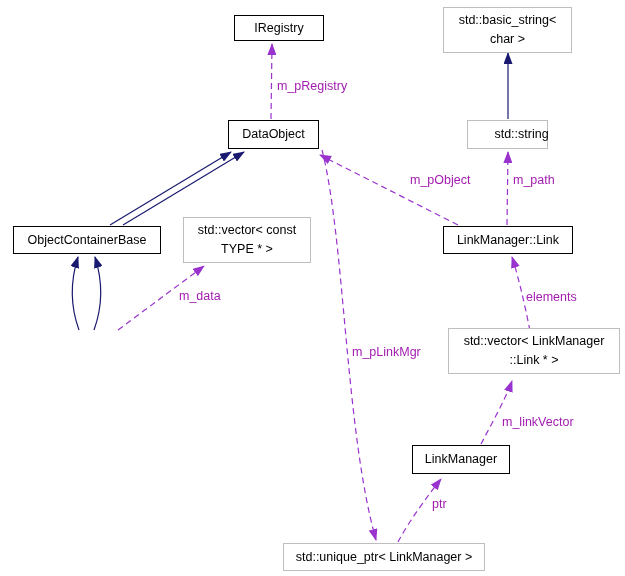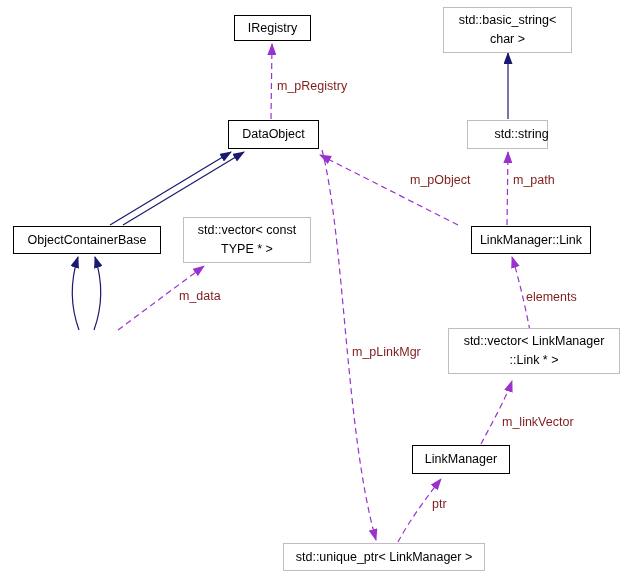--- a/index.html
+++ b/index.html
@@ -18,30 +18,30 @@
     border:1.5px solid var(--documented-border,#000);
     display:flex;flex-direction:column;
     align-items:center;justify-content:center;
     font-size:12.5px;line-height:19px;color:#000;
     text-align:center;white-space:nowrap;
   }
   .node.external{border:1px solid var(--external-border,#bebebe);}
   .node.current{background:var(--selected-fill,#bfbfbf);}
   .edge-label{
     position:absolute;
-    font-size:12.5px;color:#7f1d1d;white-space:nowrap;
+    font-size:12.5px;color:#a21caf;white-space:nowrap;
   }
   
-  #n-iregistry{left:234px;top:15px;width:77px;height:26px;text-align:right;}
+  #n-iregistry{left:234px;top:15px;width:90px;height:26px;text-align:right;}
   #n-basic-string{left:443px;top:7px;width:129px;height:46px;}
   #n-dataobject{left:228px;top:120px;width:91px;height:29px;}
   #n-std-string{left:467px;top:120px;width:81px;height:29px;padding-left:28px;}
   #n-objectcontainerbase{left:13px;top:226px;width:148px;height:28px;}
   #n-vector-const-type{left:183px;top:217px;width:128px;height:46px;}
-  #n-linkmanager-link{left:443px;top:226px;width:120px;height:28px;margin-left:28px;}
+  #n-linkmanager-link{left:443px;top:226px;width:130px;height:28px;}
   #n-sharedobjectscontainer{left:4px;top:331px;width:167px;height:45px;}
   #n-vector-link{left:448px;top:328px;width:172px;height:46px;}
   #n-linkmanager{left:412px;top:445px;width:98px;height:29px;}
   #n-unique-ptr{left:283px;top:543px;width:202px;height:28px;}
   
   #l-m-pregistry{left:277px;top:79px;}
   #l-m-pobject{left:410px;top:173px;}
   #l-m-path{left:513px;top:173px;}
   #l-m-data{left:179px;top:289px;}
   #l-elements{left:526px;top:290px;}

